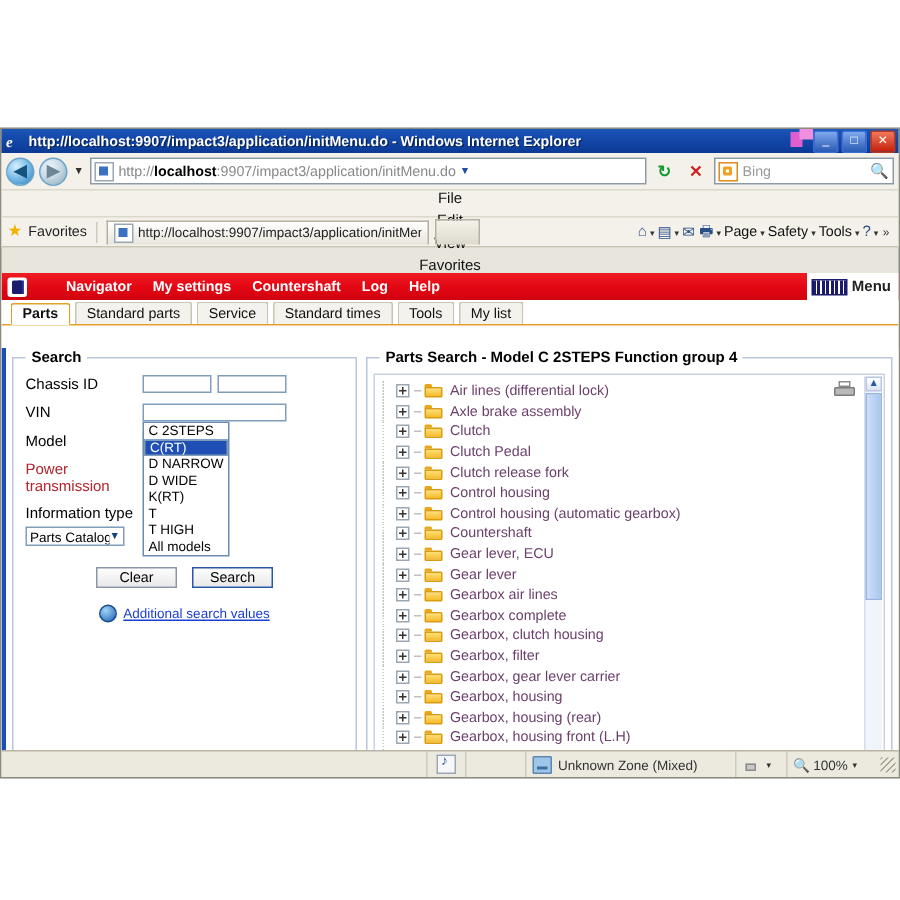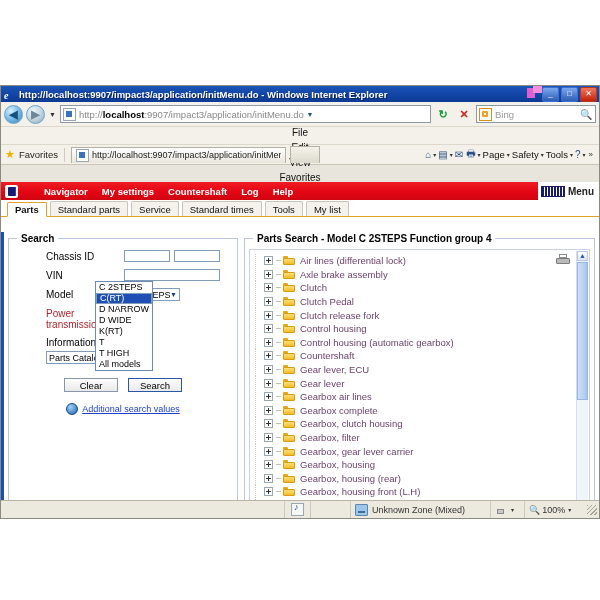--- a/index.html
+++ b/index.html
@@ -114,21 +114,21 @@
 
   .body2{position:absolute;left:0;right:0;top:50px;bottom:0;background:#fff;
          border-left:3px solid #1b4fb8;box-sizing:border-box;padding:6px 4px 0 4px;display:flex;gap:6px;}
 
   
   .panel{border:1px solid #b9c6de;background:#fff;position:relative;box-sizing:border-box;}
   .panel > legend, .plegend{position:absolute;left:8px;top:-6px;background:#fff;padding:0 4px;
         font-size:10px;font-weight:bold;color:#000;}
   .left{width:230px;height:287px;position:relative;}
   .leftinner{padding:11px 8px 0 8px;position:relative;height:100%;box-sizing:border-box;}
-  .frow{display:flex;align-items:center;margin-bottom:7px;margin-left:29px;}
+  .frow{display:flex;align-items:center;margin-bottom:7px;}
   .flabel{width:78px;font-size:10px;color:#000;}
   .flabel.blue{color:#1b3f9e;}
   .flabel.red{color:#b3232b;}
   .tin{height:12px;border:1px solid #7f9db9;background:#fff;box-sizing:border-box;}
   .tin.half{width:46px;margin-right:4px;}
   .tin.full{width:96px;}
   .sel{height:13px;border:1px solid #7f9db9;background:#fff;display:flex;align-items:center;
        justify-content:space-between;padding:0 2px;box-sizing:border-box;font-size:9px;width:56px;}
   .sel .cv{color:#000;white-space:nowrap;overflow:hidden;}
   .sel .ar{color:#15417e;font-size:7px;}

